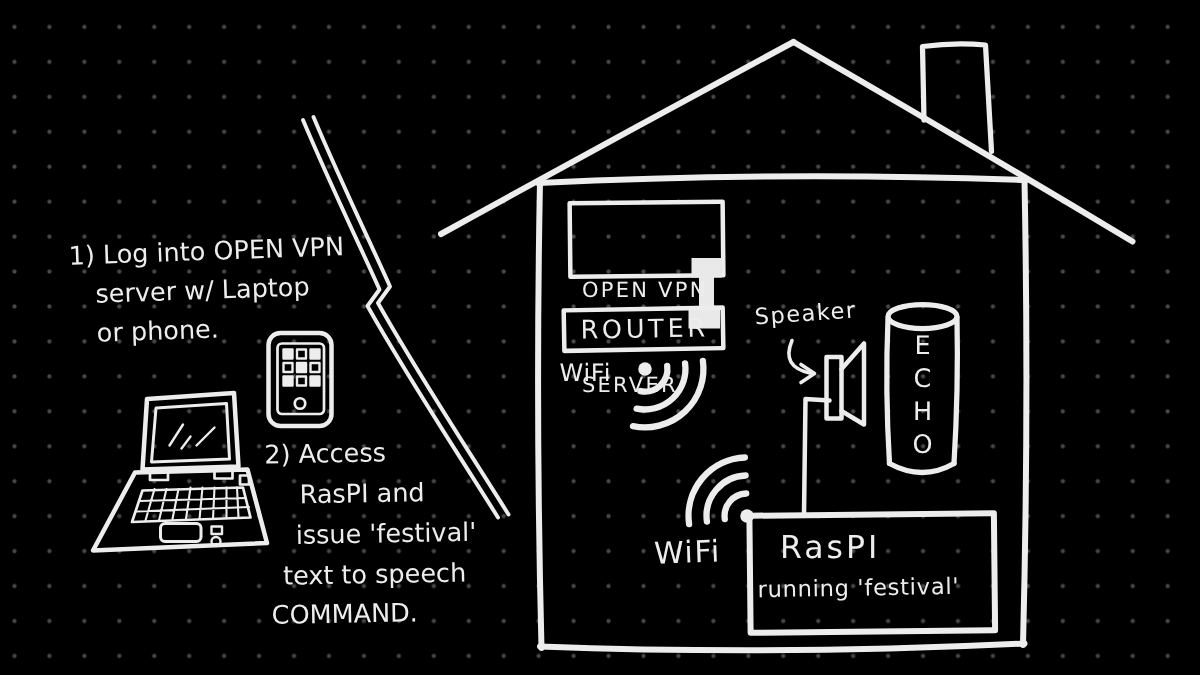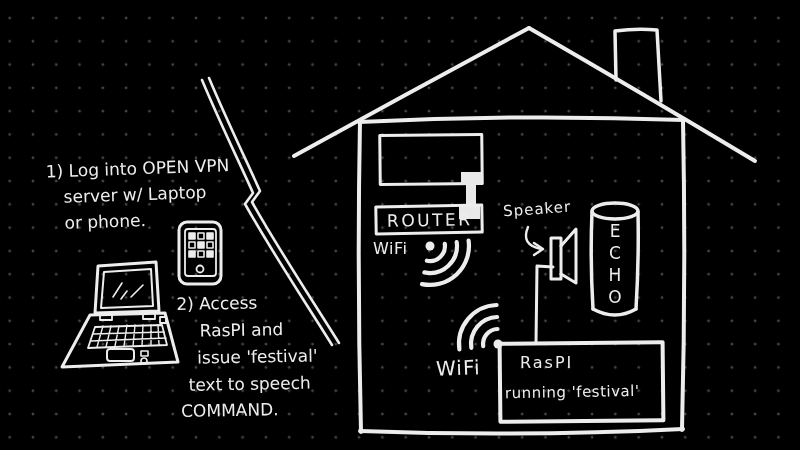--- a/index.html
+++ b/index.html
@@ -15,21 +15,21 @@
   .stage svg{position:absolute;left:0;top:0;}
   .lbl{position:absolute;white-space:pre;color:#ededed;letter-spacing:.5px;}
   .note{font-size:17px;line-height:1;}
   .note .ln{position:absolute;white-space:nowrap;}
   .boxtxt{font-size:14px;letter-spacing:1.5px;line-height:21px;}
   .router{font-size:17px;letter-spacing:2.5px;}
   .wifi{font-size:16px;}
   .wifi2{font-size:20px;letter-spacing:1px;transform:rotate(-2deg);}
   .speaker{font-size:15px;letter-spacing:1px;transform:rotate(-4deg);}
   .echoL{font-size:17px;width:20px;text-align:center;letter-spacing:0;}
-  .raspi1{font-size:16px;letter-spacing:2px;}
+  .raspi1{font-size:21px;letter-spacing:2px;}
   .raspi2{font-size:15px;letter-spacing:.5px;transform:rotate(-1deg);}
   .r-1{transform:rotate(-1deg);} .r-2{transform:rotate(-2deg);}
 </style>
 </head>
 <body>
 
 <div class="stage">
 
   <svg width="800" height="450" viewBox="0 0 800 450" fill="none" stroke="#ededed" stroke-linecap="round" stroke-linejoin="round">
 
@@ -133,20 +133,24 @@
   </div>
 
   <div class="note r-1">
     <span class="ln" style="left:171px;top:292px">2) Access</span>
     <span class="ln" style="left:194px;top:319px">RasPI and</span>
     <span class="ln" style="left:191px;top:346px">issue 'festival'</span>
     <span class="ln" style="left:182px;top:373px">text to speech</span>
     <span class="ln" style="left:174px;top:399px">COMMAND.</span>
   </div>
 
+  <div class="lbl boxtxt" style="left:388px;top:142px">
+    <div>OPEN VPN</div>
+    <div>SERVER</div>
+  </div>
 
   <div class="lbl router r-1" style="left:387px;top:210px">ROUTER</div>
 
   <div class="lbl wifi" style="left:373px;top:239px">WiFi</div>
 
   <div class="lbl speaker" style="left:503px;top:200px">Speaker</div>
 
   <div class="lbl echoL" style="left:605px;top:221px">E</div>
   <div class="lbl echoL" style="left:605px;top:243px">C</div>
   <div class="lbl echoL" style="left:605px;top:265px">H</div>

